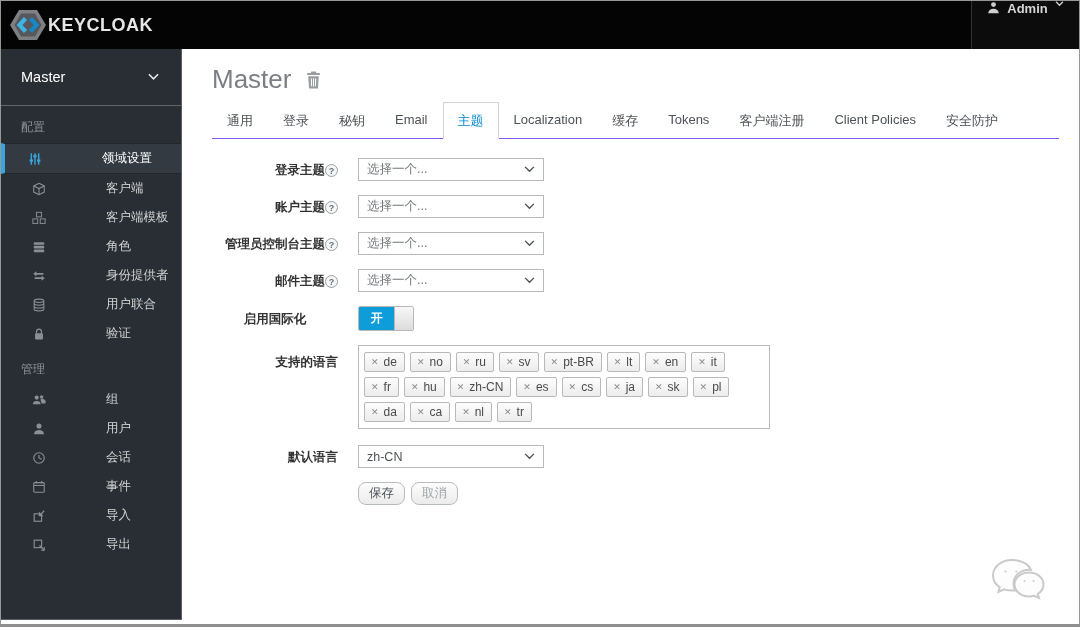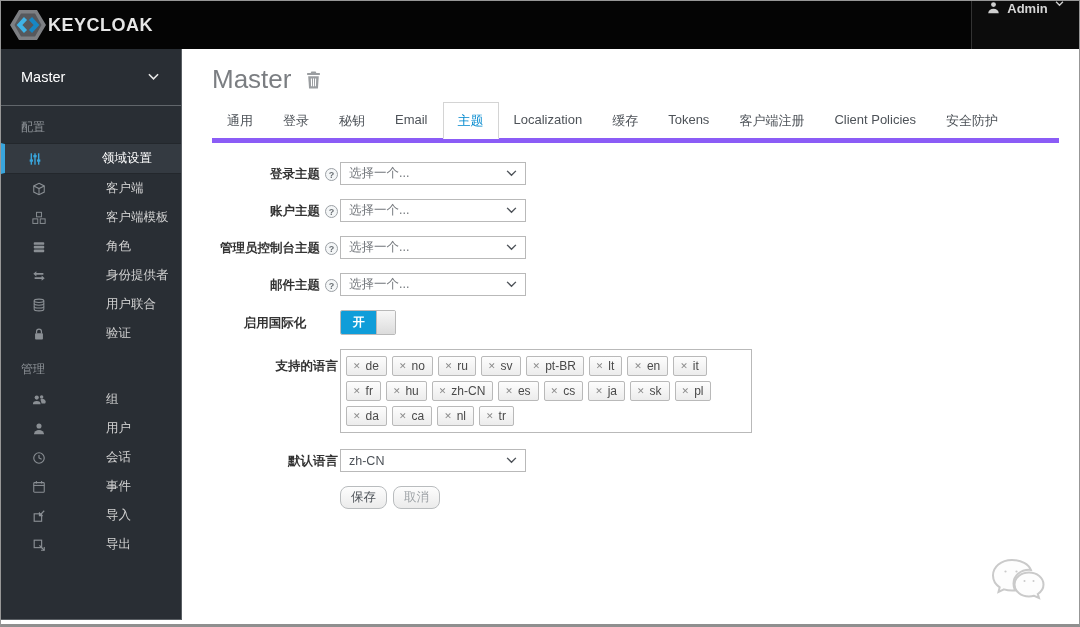--- a/index.html
+++ b/index.html
@@ -20,30 +20,30 @@
   .nav-item { height:29px; display:flex; align-items:center; padding-left:26px; color:#d2d2d2; font-size:12.5px; cursor:pointer; border-left:4px solid transparent;gap:48px; }
   .nav-item .nav-icon { width:16px; margin-right:11px; color:#8a8f94; display:flex; align-items:center; justify-content:center; }
   .nav-item.active { background:#343a41; border-left:4px solid #39a5dc; padding-left:22px; color:#fff; border-top:1px solid #23272c; border-bottom:1px solid #23272c; height:31px; }
   .nav-item.active .nav-icon { color:#39a5dc; }
 
   
   .main { position:absolute; left:182px; top:48px; right:0; bottom:0; background:#fff; padding:0 20px 0 29px; }
   .title-row { display:flex; align-items:center; gap:14px; margin-top:15px; }
   .page-title { font-size:26px; color:#7b7e82; font-weight:normal; }
   .trash { color:#9a9da0; cursor:pointer; display:flex; }
-  .tabs { display:flex; list-style:none; border-bottom:5px solid #8b5cf6; margin-top:7px; }
+  .tabs { display:flex; list-style:none; border-bottom:1px solid #8b5cf6; margin-top:7px; }
   .tab { padding:9px 14px 8px; font-size:13px; color:#4d5258; cursor:pointer; margin-bottom:-1px; border:1px solid transparent; }
   .tab.active { color:#0088ce; background:#fff; border-color:#d4d4d4; border-bottom-color:#fff; }
 
   
   .form { margin-top:19px; }
   .form-row { display:flex; align-items:flex-start; margin-bottom:14px; }
-  .lbl-col { width:126px; text-align:right; font-size:12.5px; font-weight:bold; color:#333; padding-top:4px; display:flex; justify-content:flex-end; align-items:center; gap:5px; }
+  .lbl-col { width:126px; text-align:right; font-size:12.5px; font-weight:bold; color:#333; padding-top:4px; display:flex; justify-content:flex-end; align-items:center; }
   .help { display:inline-flex; width:13px; height:13px; border-radius:50%; border:1px solid #9ba0a5; background:#f4f6f7; color:#6a7075; font-size:9px; font-weight:bold; align-items:center; justify-content:center; cursor:pointer; flex:none; }
-  .ctl-col { margin-left:2px; }
+  .ctl-col { margin-left:20px; }
   .select { width:186px; height:23px; border:1px solid #b9b9b9; background:#fff; display:flex; align-items:center; justify-content:space-between; padding:0 8px; font-size:12.5px; color:#72767b; cursor:pointer; }
   .select.filled { color:#4d5258; }
   .sel-caret { display:flex; color:#4d5258; }
   .toggle { width:56px; height:25px; border:1px solid #b9b9b9; border-radius:2px; display:flex; overflow:hidden; cursor:pointer; }
   .toggle-on { width:36px; background:#0f9dd9; color:#fff; font-size:12px; font-weight:bold; display:flex; align-items:center; justify-content:center; }
   .toggle-handle { width:19px; background:linear-gradient(#f7f7f7,#dcdcdc); border-left:1px solid #b9b9b9; }
   .tags-box { width:412px; min-height:68px; border:1px solid #b9b9b9; padding:6px 5px; display:flex; flex-wrap:wrap; gap:5px 5px; align-content:flex-start; }
   .tag { display:inline-flex; align-items:center; gap:5px; border:1px solid #b9b9b9; border-radius:2px; background:linear-gradient(#fdfdfd,#ececec); padding:2px 7px 2px 6px; font-size:12px; color:#4a4a4a; height:20px; }
   .tag-x { color:#8b8b8b; font-size:9px; cursor:pointer; line-height:1; }
   .btn-row { display:flex; gap:6px; }

